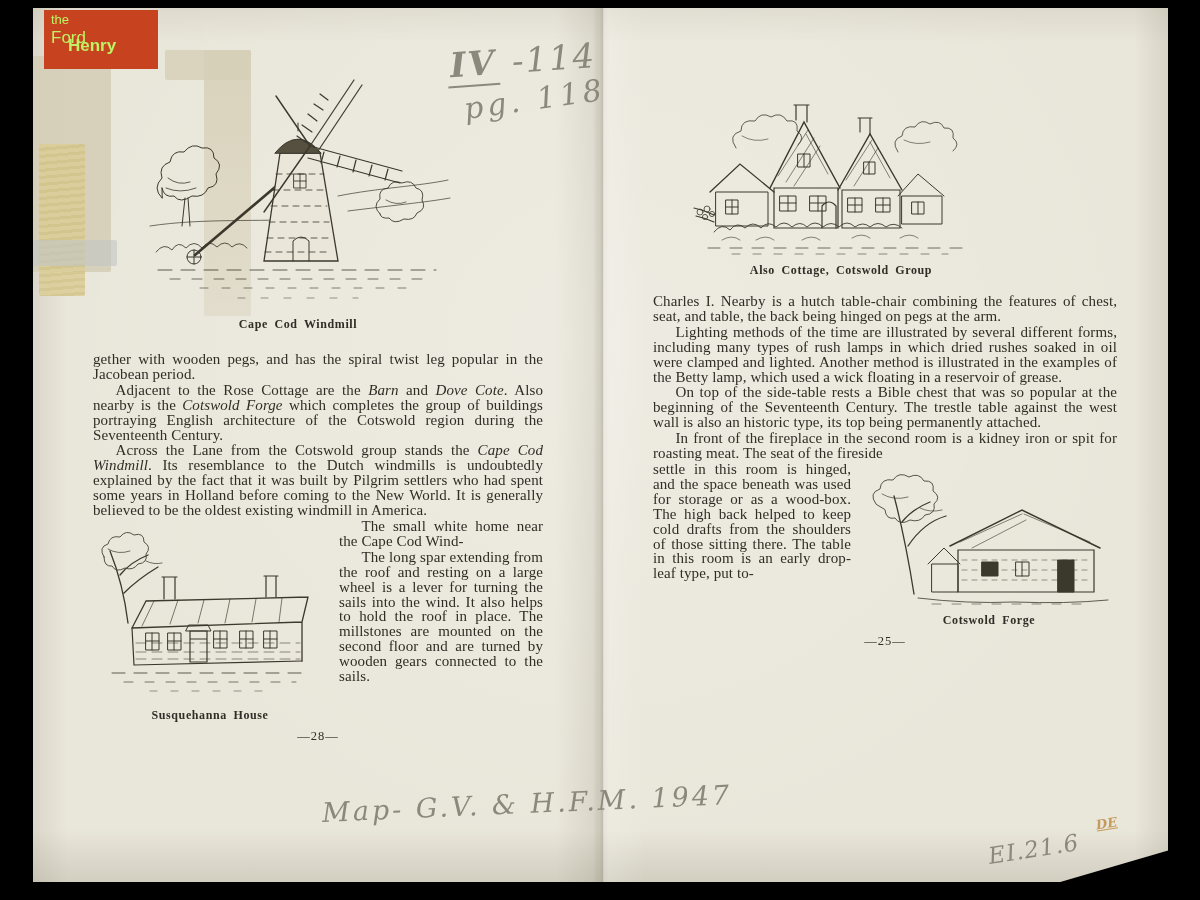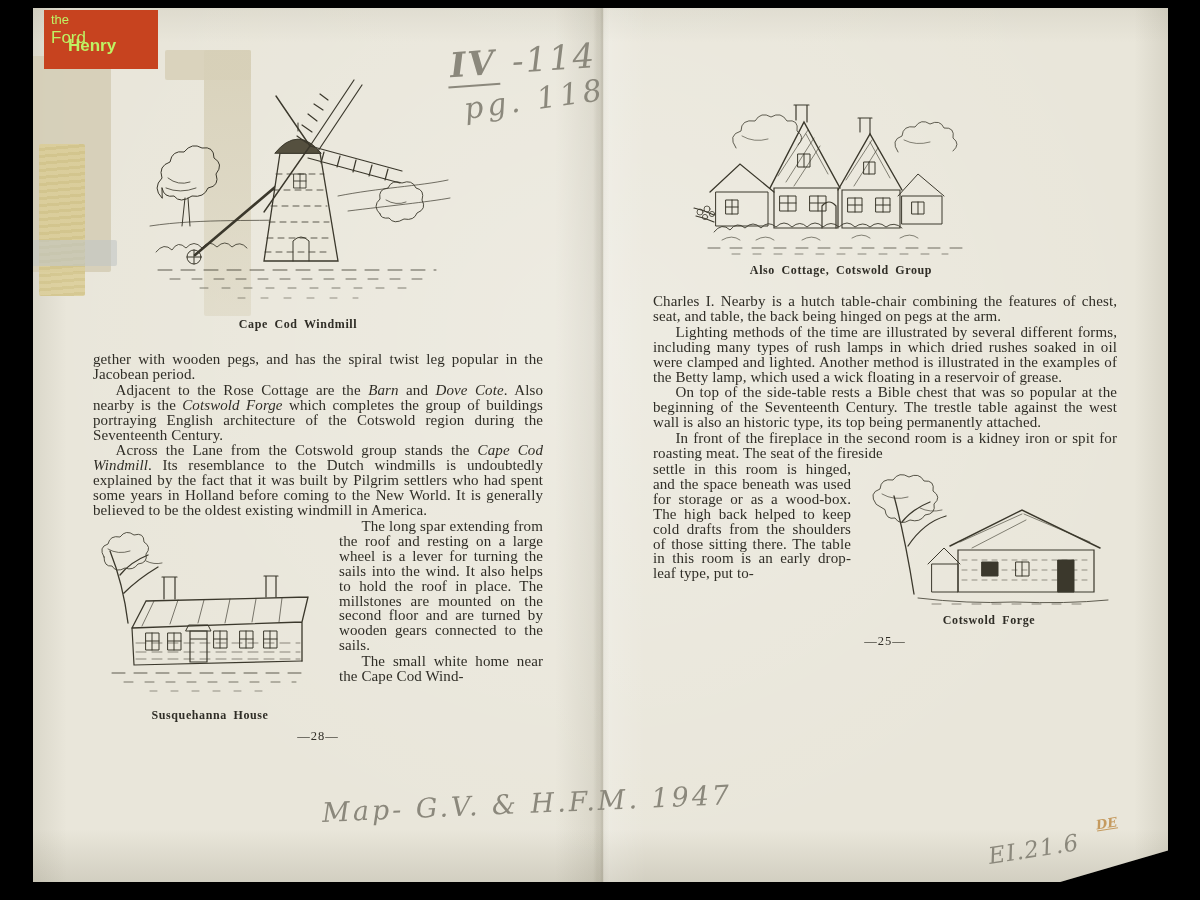--- a/index.html
+++ b/index.html
@@ -162,22 +162,22 @@
             <path d="M92 100 h25 l-3 -6 h-19 z"></path>
 
             <path d="M18 142 h196" stroke-dasharray="13 9" opacity=".8"></path>
             <path d="M30 151 h172" stroke-dasharray="9 12" opacity=".65"></path>
             <path d="M56 160 h120" stroke-dasharray="7 14" opacity=".5"></path>
           </g>
         </svg>
         <div class="caption">Susquehanna House</div>
       </div>
       <div>
+          <p class="para indent"><span>The small white home near the Cape Cod Wind-</span></p>
           <p class="para indent"><span>The long spar extending from the roof and resting on a large wheel is a lever for turning the sails into the wind.  It also helps to hold the roof in place.  The millstones are mounted on the second floor and are turned by wooden gears connected to the sails.</span></p>
-          <p class="para indent"><span>The small white home near the Cape Cod Wind-</span></p>
         </div>
       <div class="pagenum">—28—</div>
     </div>
   </div>
 
   <div class="figure" style="left:658px;top:78px;width:300px;">
     <svg class="sketch" width="298" height="172" viewBox="0 0 298 172">
       <g stroke="#3b382c" fill="none" stroke-width="1" stroke-linecap="round">
 
         <path d="M44 62 q-9 -13 5 -17 q0 -12 14 -10 q6 -10 16 -4 q10 -6 16 4 q12 -2 10 10 q9 6 1 14" opacity=".8"></path>

